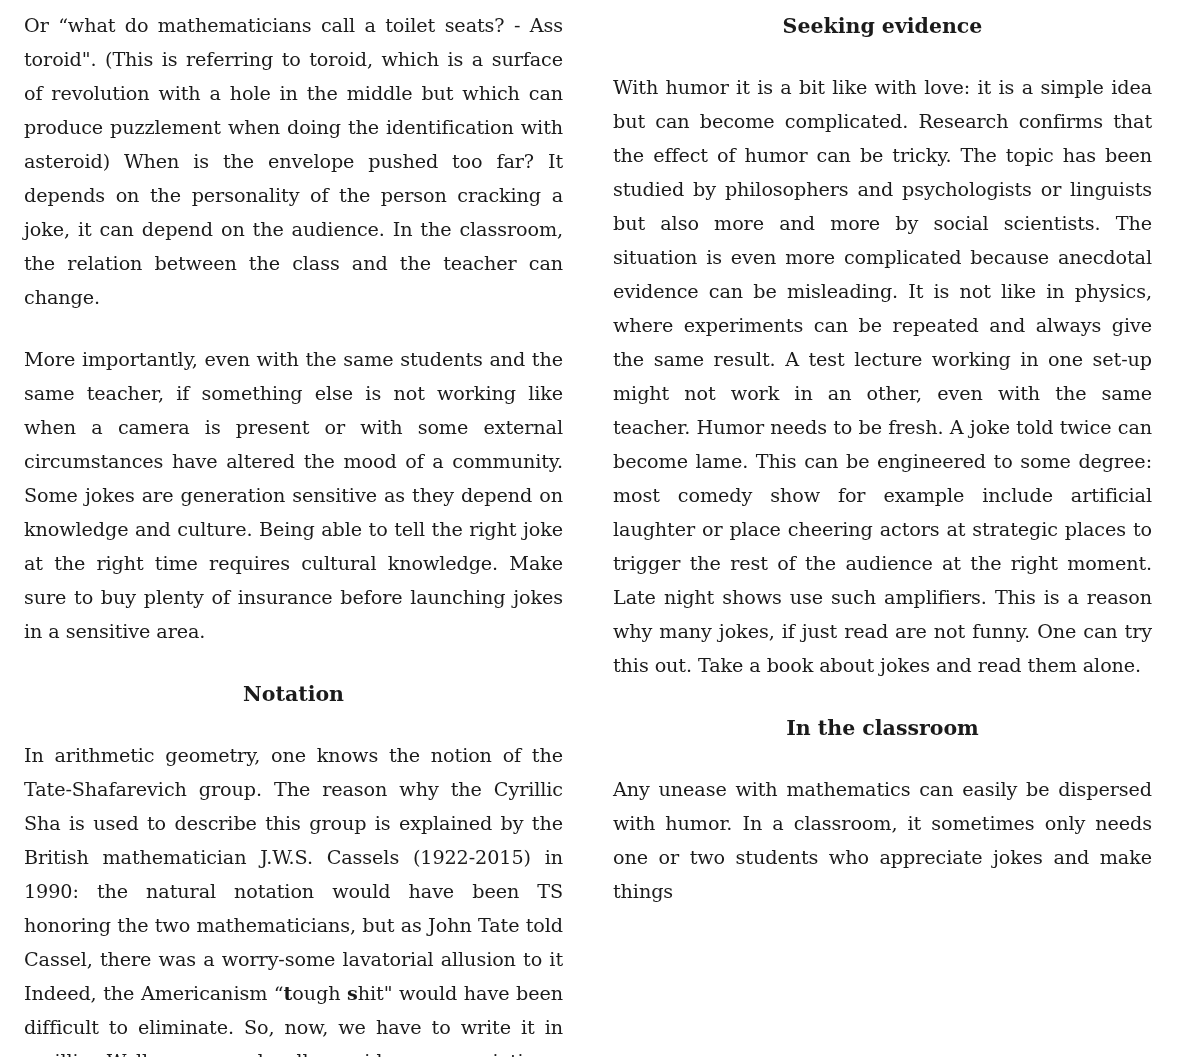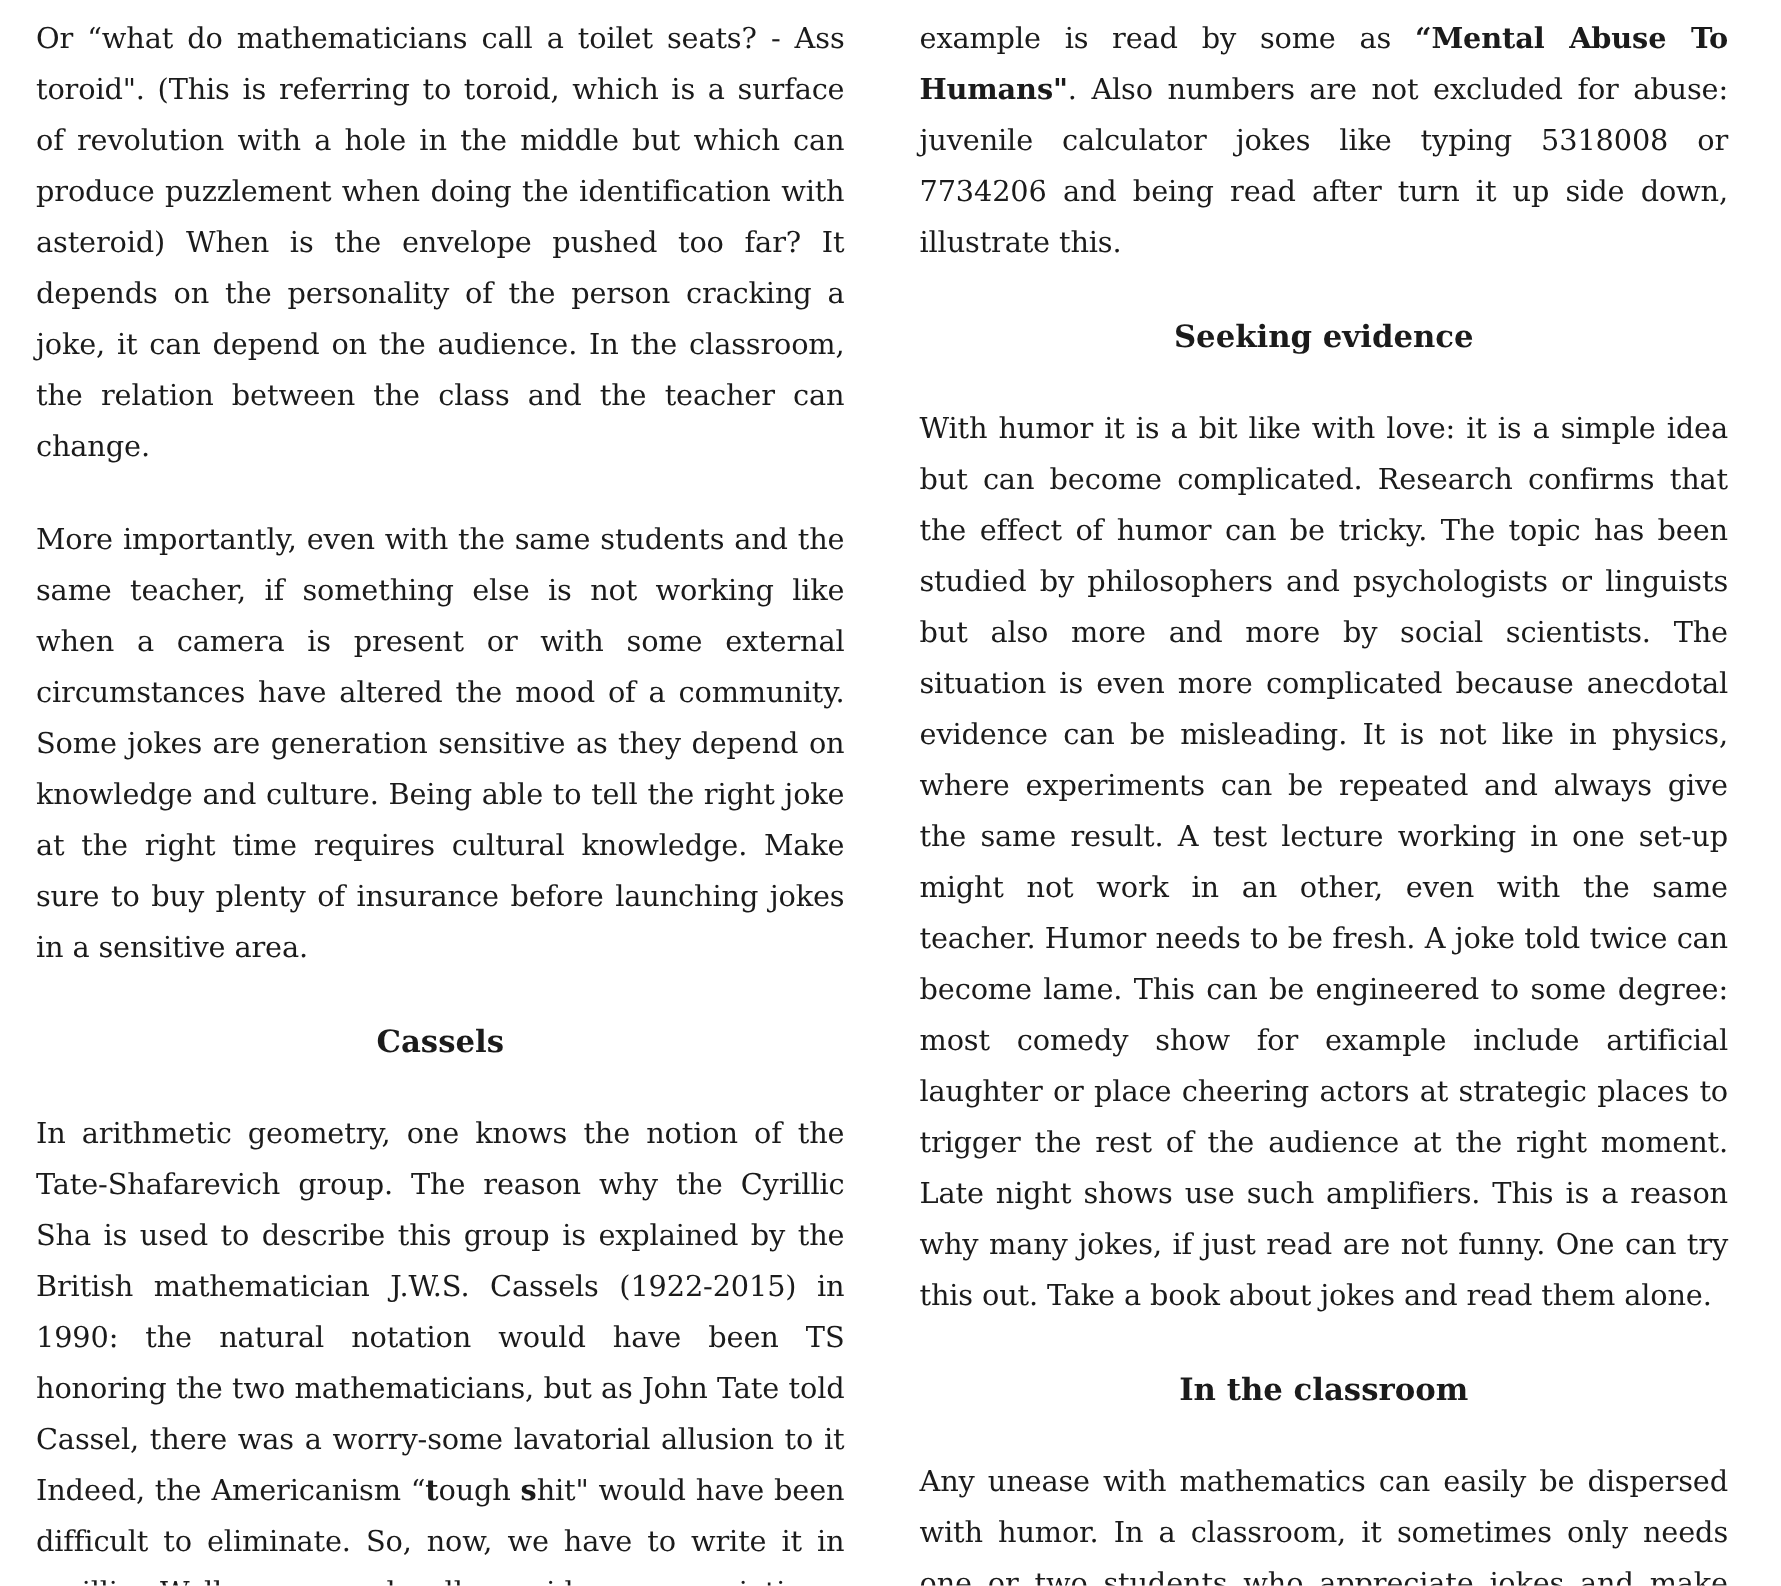--- a/index.html
+++ b/index.html
@@ -45,23 +45,22 @@
   }
   .para b { font-weight: bold; }
 </style>
 </head>
 <body style="background: rgb(255, 255, 255);">
 
 <div class="page" style="background: rgb(255, 255, 255); color: rgb(27, 27, 27);">
   <div class="column column-left">
       <p class="para"><span>Or “what do mathematicians call a toilet seats? - Ass toroid". (This is referring to toroid, which is a surface of revolution with a hole in the middle but which can produce puzzlement when doing the identification with asteroid) When is the envelope pushed too far? It depends on the personality of the person cracking a joke, it can depend on the audience. In the classroom, the relation between the class and the teacher can change.</span></p>
       <p class="para"><span>More importantly, even with the same students and the same teacher, if something else is not working like when a camera is present or with some external circumstances have altered the mood of a community. Some jokes are generation sensitive as they depend on knowledge and culture. Being able to tell the right joke at the right time requires cultural knowledge. Make sure to buy plenty of insurance before launching jokes in a sensitive area.</span></p>
-      <h2 class="heading">Cassels</h2>
+      <h2 class="heading">Notation</h2>
       <p class="para"><span>In arithmetic geometry, one knows the notion of the Tate-Shafarevich group. The reason why the Cyrillic Sha is used to describe this group is explained by the British mathematician J.W.S. Cassels (1922-2015) in 1990: the natural notation would have been TS honoring the two mathematicians, but as John Tate told Cassel, there was a worry-some lavatorial allusion to it Indeed, the Americanism “</span><b>t</b><span>ough </span><b>s</b><span>hit" would have been difficult to eliminate. So, now, we have to write it in cyrillic. Well, one can hardly avoid any associations. MATH for</span></p>
     </div>
   <div class="column column-right">
-      <p class="para"><span>example is read by some as </span><b>“Mental Abuse To Humans"</b><span>. Also numbers are not excluded for abuse: juvenile calculator jokes like typing 5318008 or 7734206 and being read after turn it up side down, illustrate this.</span></p>
       <h2 class="heading">Seeking evidence</h2>
       <p class="para"><span>With humor it is a bit like with love: it is a simple idea but can become complicated. Research confirms that the effect of humor can be tricky. The topic has been studied by philosophers and psychologists or linguists but also more and more by social scientists. The situation is even more complicated because anecdotal evidence can be misleading. It is not like in physics, where experiments can be repeated and always give the same result. A test lecture working in one set-up might not work in an other, even with the same teacher. Humor needs to be fresh. A joke told twice can become lame. This can be engineered to some degree: most comedy show for example include artificial laughter or place cheering actors at strategic places to trigger the rest of the audience at the right moment. Late night shows use such amplifiers. This is a reason why many jokes, if just read are not funny. One can try this out. Take a book about jokes and read them alone.</span></p>
       <h2 class="heading">In the classroom</h2>
       <p class="para"><span>Any unease with mathematics can easily be dispersed with humor. In a classroom, it sometimes only needs one or two students who appreciate jokes and make things</span></p>
     </div>
 </div>
 
 </body></html>

